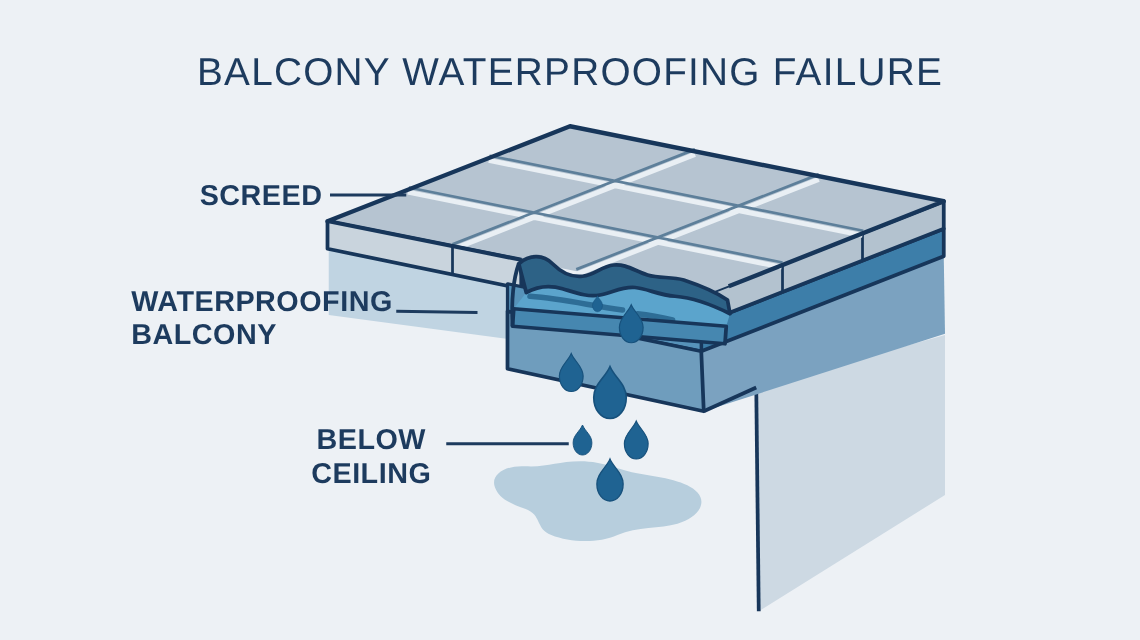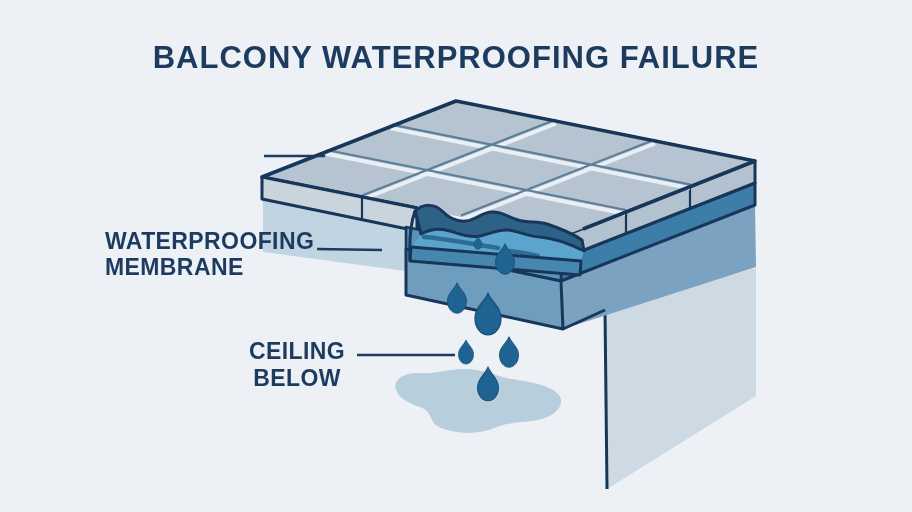--- a/index.html
+++ b/index.html
@@ -16,21 +16,21 @@
   body{
     width:912px;height:512px;position:relative;overflow:hidden;
     background:var(--bg);
     font-family:"Liberation Sans", sans-serif;
     color:var(--ink);
   }
   .stage{position:absolute;inset:0;}
   svg.scene{position:absolute;left:0;top:0;}
   .title{
     position:absolute;left:0;top:40px;width:912px;text-align:center;
-    font-size:31px;font-weight:bold;letter-spacing:1px;color:var(--ink);
+    font-size:31px;font-weight:normal;letter-spacing:1px;color:var(--ink);
   }
   .lbl{position:absolute;font-weight:bold;font-size:23px;letter-spacing:.4px;color:var(--ink);}
   .lbl-screed{top:143px;right:654px;text-align:right;}
   .lbl-membrane{top:228px;left:105px;width:210px;line-height:26px;}
   .lbl-ceiling{top:338px;left:217px;width:160px;text-align:center;line-height:27px;}
 </style>
 </head>
 <body>
 
 <div class="stage">
@@ -87,24 +87,25 @@
 
     <g stroke="var(--ink)" stroke-width="2.5" fill="none">
       <path d="M264,156 L325,156"></path>
       <path d="M317,249 L382,250"></path>
       <path d="M357,355 L455,355"></path>
     </g>
   </svg>
 
   <div class="title">BALCONY WATERPROOFING FAILURE</div>
 
+  <div class="lbl lbl-screed">SCREED</div>
 
   <div class="lbl lbl-membrane">
     <div>WATERPROOFING</div>
-    <div>MEMBRANE</div>
+    <div>BALCONY</div>
   </div>
 
   <div class="lbl lbl-ceiling">
+    <div>BELOW</div>
     <div>CEILING</div>
-    <div>BELOW</div>
   </div>
 
 </div>
 
 </body></html>

